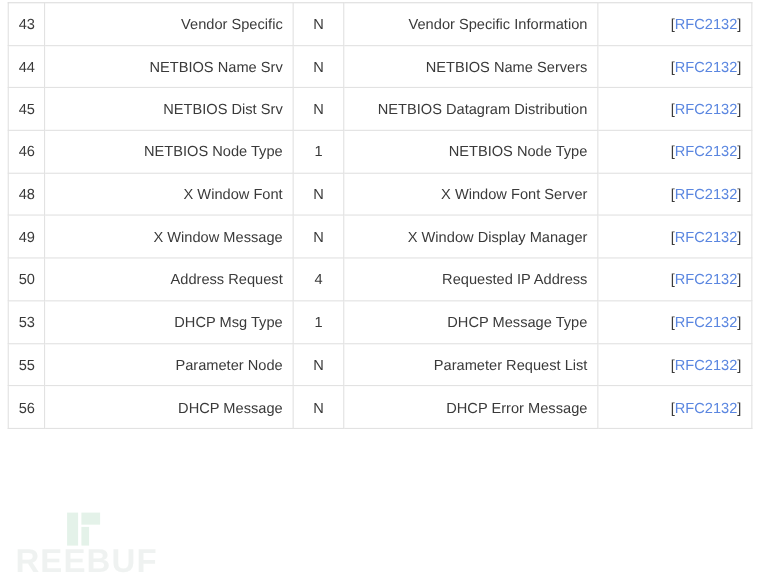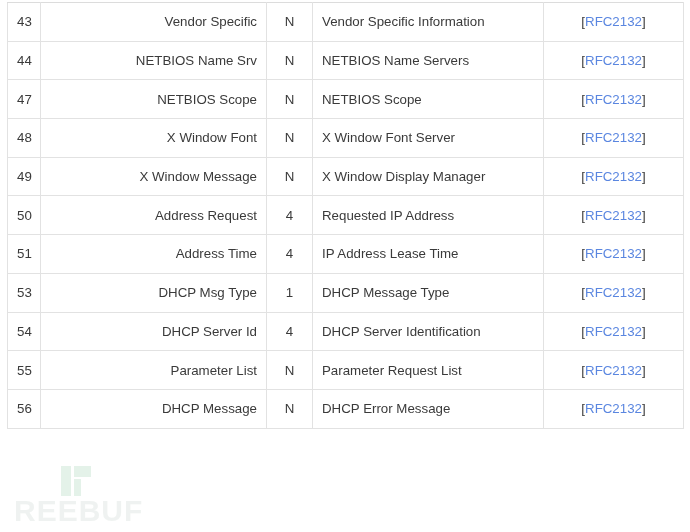--- a/index.html
+++ b/index.html
@@ -110,22 +110,22 @@
   
   col.c-code  { width: 33px;  }
   col.c-name  { width: 226px; }
   col.c-len   { width: 46px;  }
   col.c-desc  { width: 231px; }
   col.c-ref   { width: 140px; }
 
   td.code  { text-align: left; padding: 0 4px; color: #3a3a3a; margin-top: 24px; }
   td.name  { text-align: right;  padding-left: 12px; }
   td.len   { text-align: center; padding: 0 4px; }
-  td.desc  { text-align: left;  padding-left: 9px; }
-  td.ref   { text-align: center;  padding-left: 9px; color: #3a3a3a; margin-top: 36px; }
+  td.desc  { text-align: right;  padding-left: 9px; }
+  td.ref   { text-align: right;  padding-left: 9px; color: #3a3a3a; margin-top: 36px; }
 
   td.ref .bracket { color: #3a3a3a; }
   td.ref a.rfc-link {
     color: #5a86e0;
     text-decoration: none;
     cursor: pointer;
   }
 </style>
 </head>
 <body>
@@ -157,24 +157,31 @@
             <td class="ref"><span class="bracket">[</span><a class="rfc-link">RFC2132</a><span class="bracket">]</span></td>
           </tr>
           <tr>
             <td class="code">44</td>
             <td class="name">NETBIOS Name Srv</td>
             <td class="len">N</td>
             <td class="desc">NETBIOS Name Servers</td>
             <td class="ref"><span class="bracket">[</span><a class="rfc-link">RFC2132</a><span class="bracket">]</span></td>
           </tr>
           <tr>
-            <td class="code">47</td>
-            <td class="name">NETBIOS Scope</td>
-            <td class="len">N</td>
-            <td class="desc">NETBIOS Scope</td>
+            <td class="code">45</td>
+            <td class="name">NETBIOS Dist Srv</td>
+            <td class="len">N</td>
+            <td class="desc">NETBIOS Datagram Distribution</td>
+            <td class="ref"><span class="bracket">[</span><a class="rfc-link">RFC2132</a><span class="bracket">]</span></td>
+          </tr>
+          <tr>
+            <td class="code">46</td>
+            <td class="name">NETBIOS Node Type</td>
+            <td class="len">1</td>
+            <td class="desc">NETBIOS Node Type</td>
             <td class="ref"><span class="bracket">[</span><a class="rfc-link">RFC2132</a><span class="bracket">]</span></td>
           </tr>
           <tr>
             <td class="code">48</td>
             <td class="name">X Window Font</td>
             <td class="len">N</td>
             <td class="desc">X Window Font Server</td>
             <td class="ref"><span class="bracket">[</span><a class="rfc-link">RFC2132</a><span class="bracket">]</span></td>
           </tr>
           <tr>
@@ -185,43 +192,29 @@
             <td class="ref"><span class="bracket">[</span><a class="rfc-link">RFC2132</a><span class="bracket">]</span></td>
           </tr>
           <tr>
             <td class="code">50</td>
             <td class="name">Address Request</td>
             <td class="len">4</td>
             <td class="desc">Requested IP Address</td>
             <td class="ref"><span class="bracket">[</span><a class="rfc-link">RFC2132</a><span class="bracket">]</span></td>
           </tr>
           <tr>
-            <td class="code">51</td>
-            <td class="name">Address Time</td>
-            <td class="len">4</td>
-            <td class="desc">IP Address Lease Time</td>
-            <td class="ref"><span class="bracket">[</span><a class="rfc-link">RFC2132</a><span class="bracket">]</span></td>
-          </tr>
-          <tr>
             <td class="code">53</td>
             <td class="name">DHCP Msg Type</td>
             <td class="len">1</td>
             <td class="desc">DHCP Message Type</td>
             <td class="ref"><span class="bracket">[</span><a class="rfc-link">RFC2132</a><span class="bracket">]</span></td>
           </tr>
           <tr>
-            <td class="code">54</td>
-            <td class="name">DHCP Server Id</td>
-            <td class="len">4</td>
-            <td class="desc">DHCP Server Identification</td>
-            <td class="ref"><span class="bracket">[</span><a class="rfc-link">RFC2132</a><span class="bracket">]</span></td>
-          </tr>
-          <tr>
             <td class="code">55</td>
-            <td class="name">Parameter List</td>
+            <td class="name">Parameter Node</td>
             <td class="len">N</td>
             <td class="desc">Parameter Request List</td>
             <td class="ref"><span class="bracket">[</span><a class="rfc-link">RFC2132</a><span class="bracket">]</span></td>
           </tr>
           <tr>
             <td class="code">56</td>
             <td class="name">DHCP Message</td>
             <td class="len">N</td>
             <td class="desc">DHCP Error Message</td>
             <td class="ref"><span class="bracket">[</span><a class="rfc-link">RFC2132</a><span class="bracket">]</span></td>

